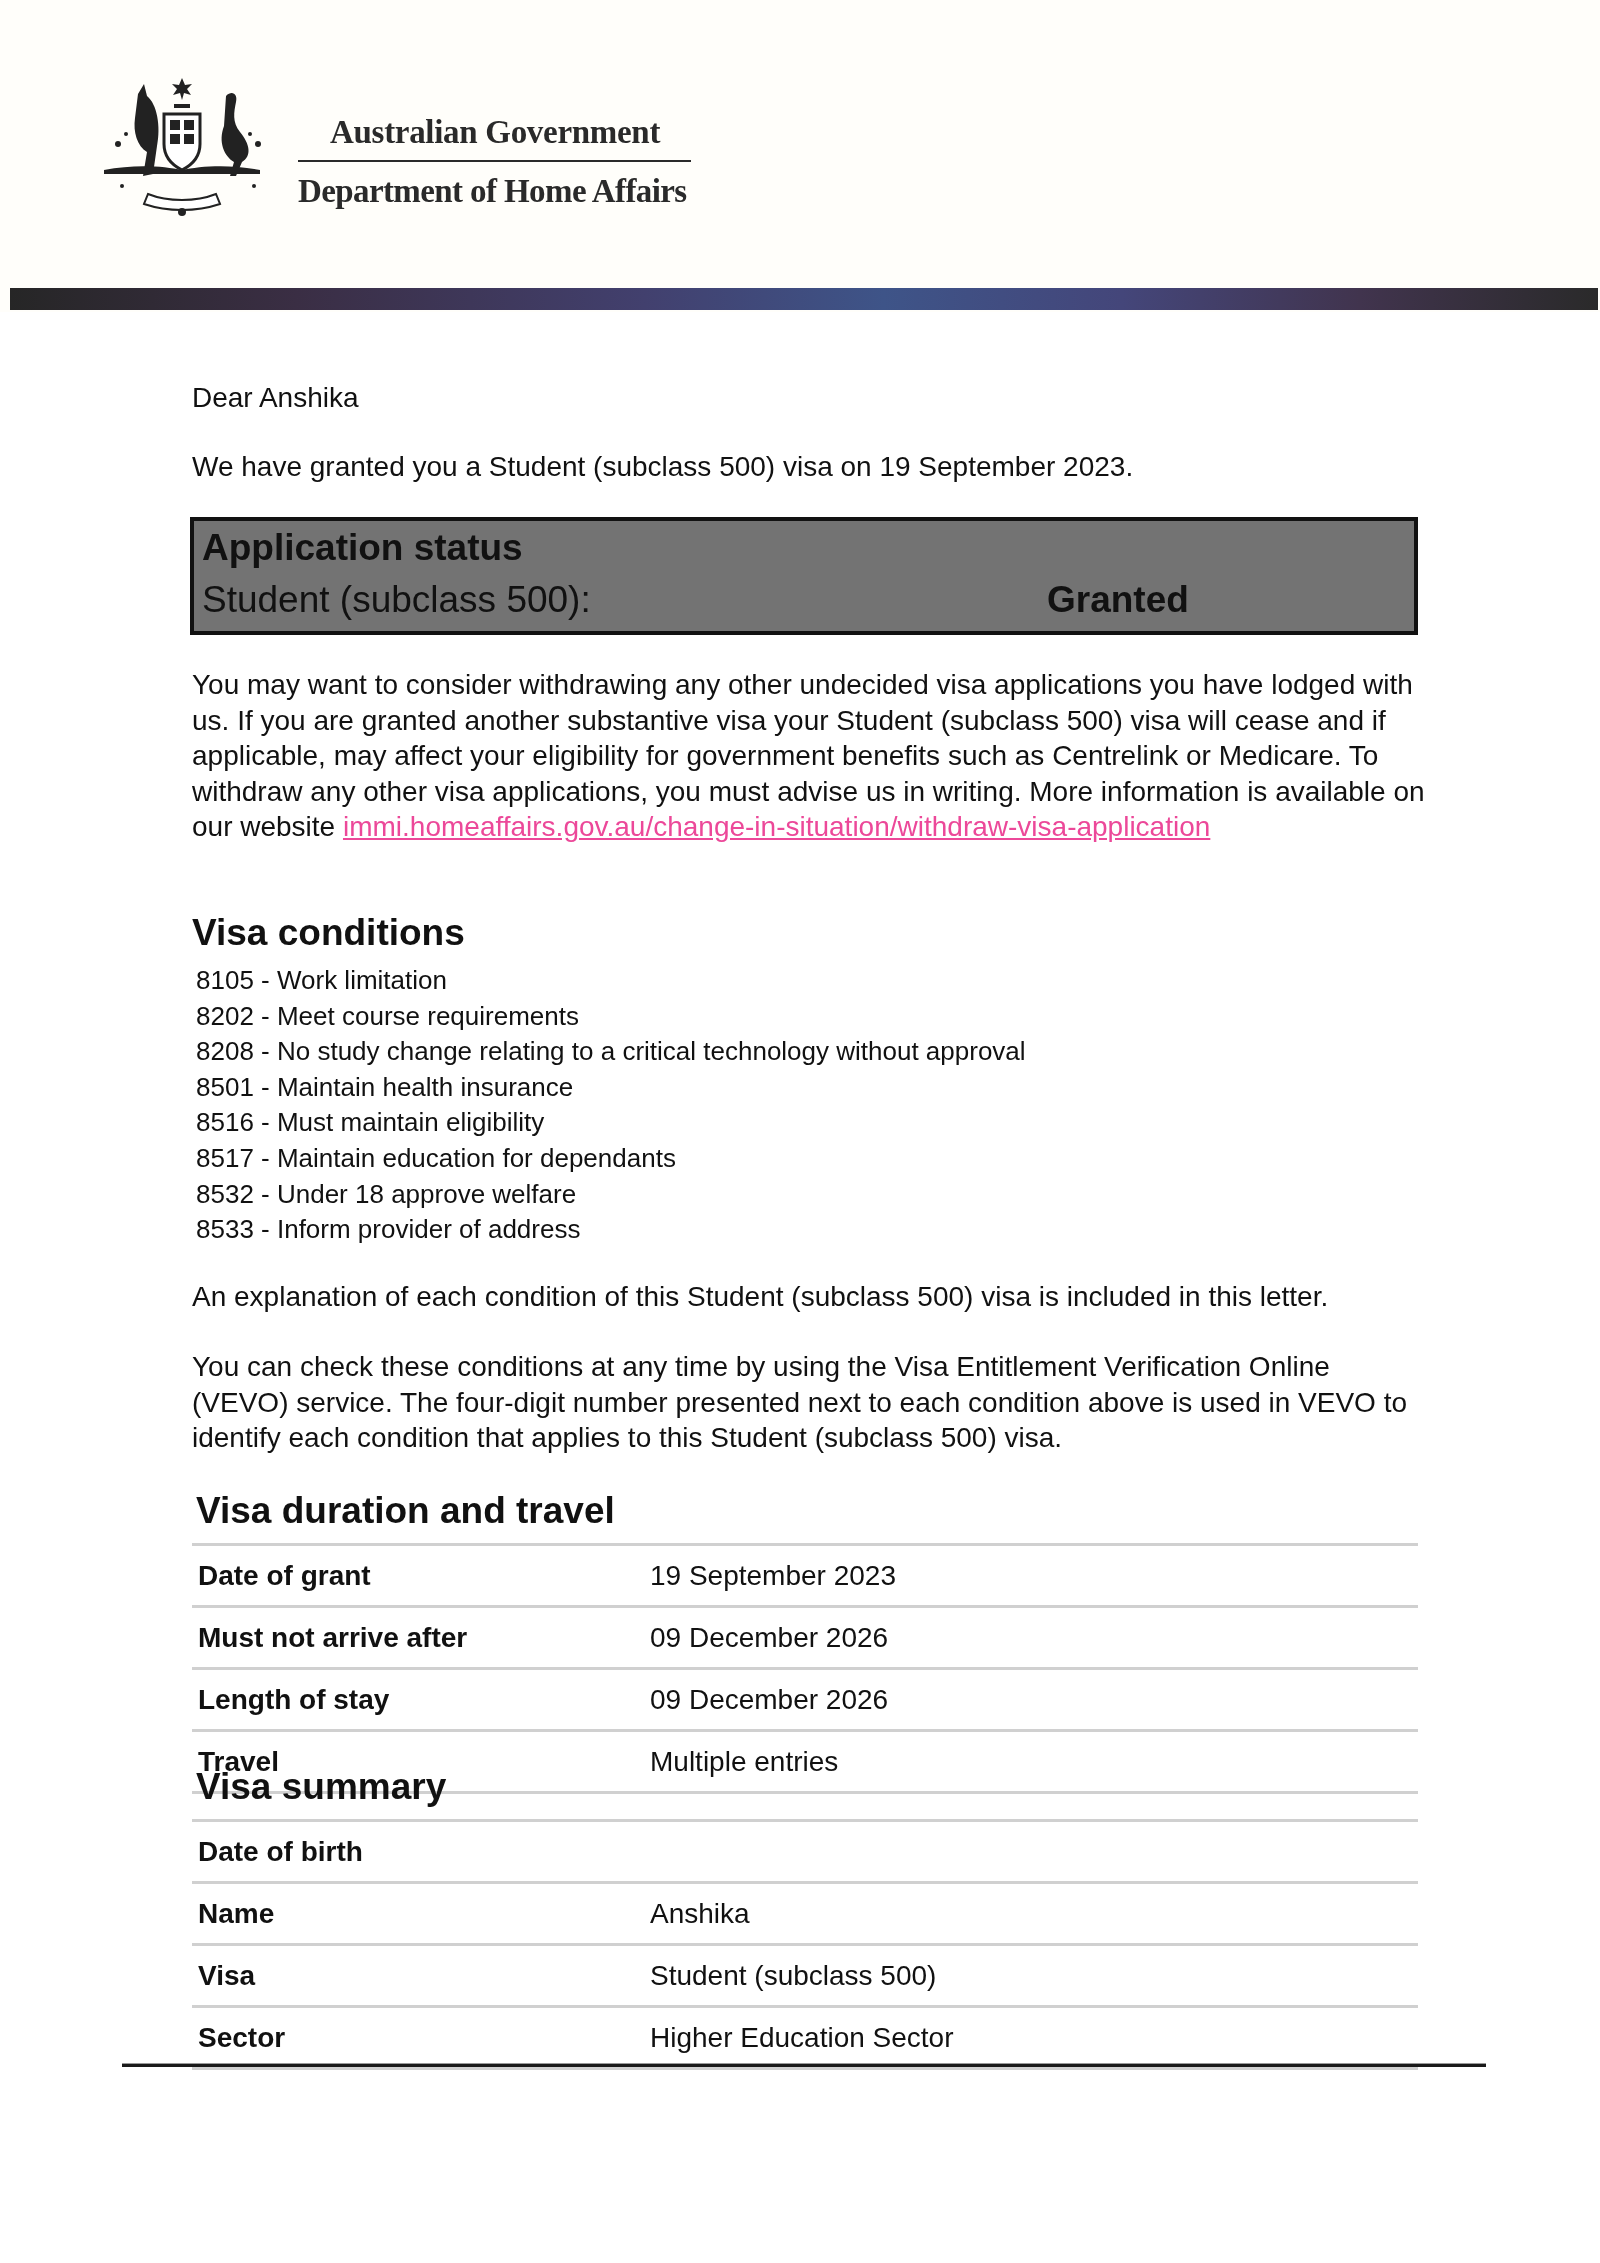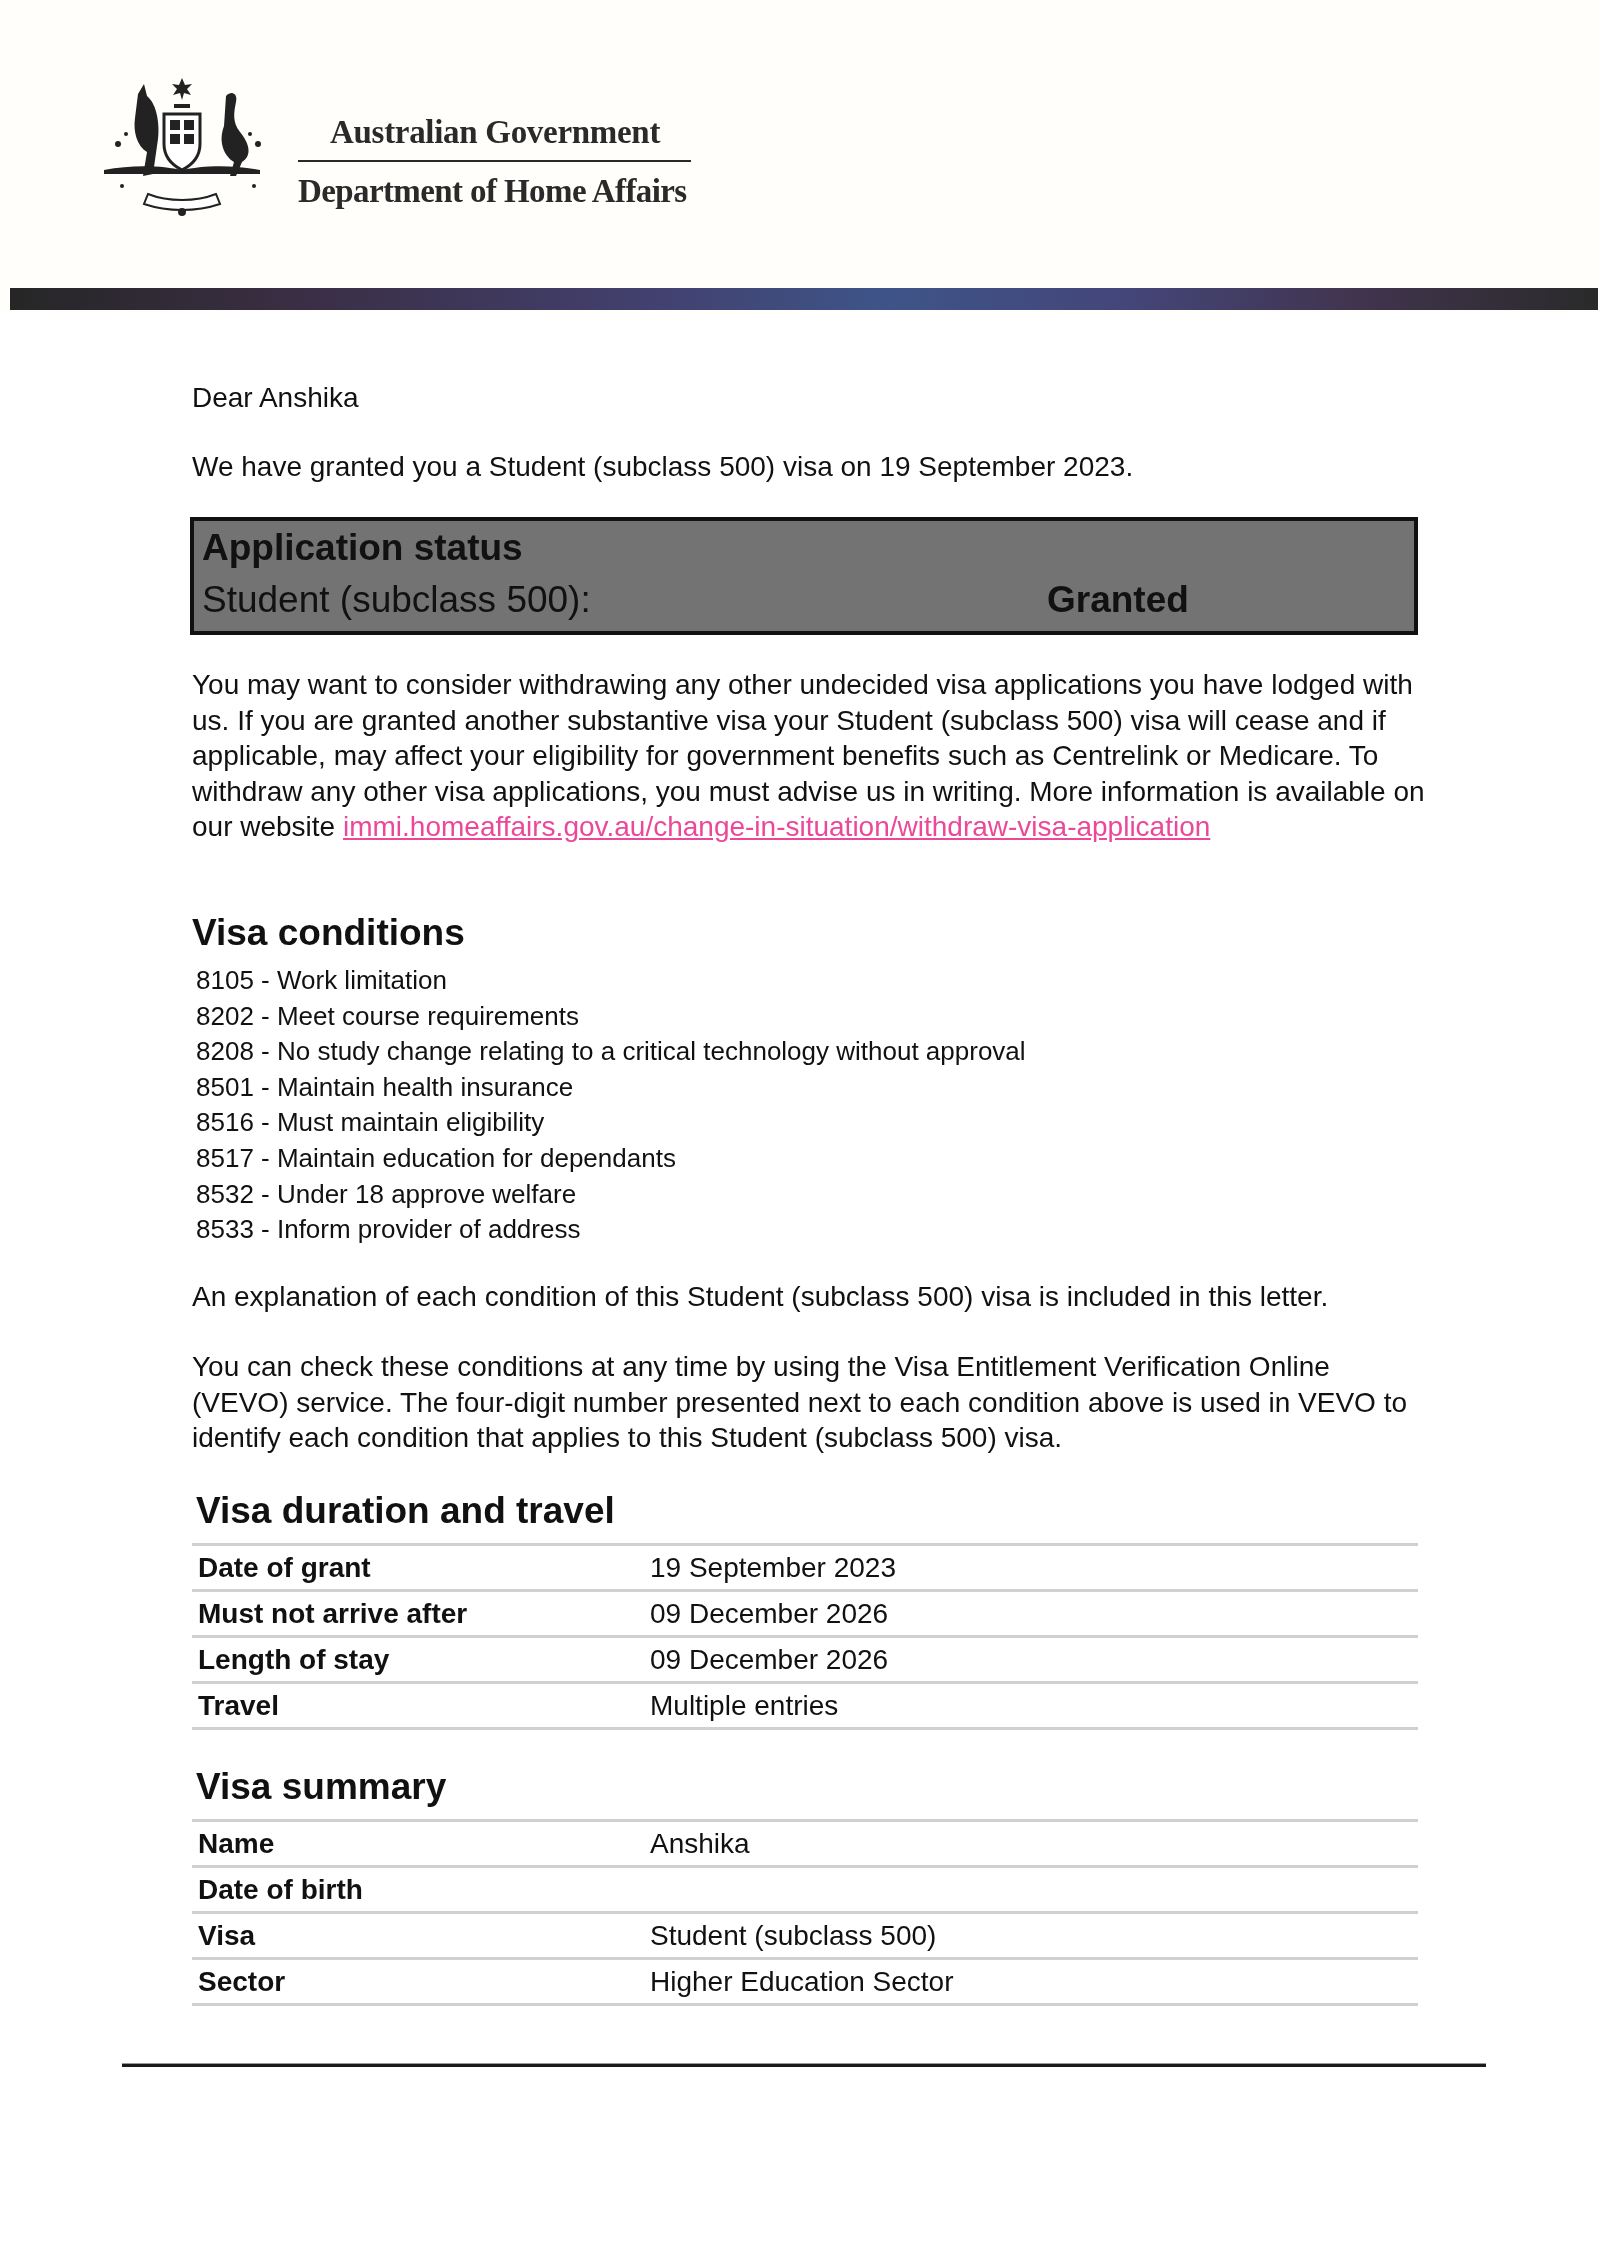--- a/index.html
+++ b/index.html
@@ -29,21 +29,21 @@
     position: absolute; left: 190px; top: 517px; width: 1220px; height: 110px;
     border: 4px solid #111; background: #737373;
   }
   .status-title { position: absolute; left: 8px; top: 6px; font-size: 37px; font-weight: bold; white-space: nowrap; }
   .status-label { position: absolute; left: 8px; top: 58px; font-size: 37px; white-space: nowrap; }
   .status-value { position: absolute; left: 853px; top: 58px; font-size: 37px; font-weight: bold; white-space: nowrap; }
   .para { position: absolute; left: 192px; font-size: 28px; line-height: 35.5px; color: #111; width: 1240px; }
   .para a { color: #ec4899; text-decoration: underline; }
   .cond-list { position: absolute; left: 192px; top: 959px; margin: 4px; padding: 0; list-style: none; font-size: 26px; line-height: 35.6px; }
   .kv-table { position: absolute; left: 192px; width: 1226px; border-collapse: collapse; }
-  .kv-table td { height: 43px; padding: 0 6px; border-top: 3px solid #d0d0d0; font-size: 28px; vertical-align: middle; }
+  .kv-table td { height: 43px; padding: 8px 6px; border-top: 3px solid #d0d0d0; font-size: 28px; vertical-align: middle; }
   .kv-table tr:last-child td { border-bottom: 3px solid #d0d0d0; }
   .kv-table td.k { font-weight: bold; width: 440px; }
   .footer-rule { position: absolute; left: 122px; top: 2063px; width: 1364px; height: 3px; background: #1a1a1a; border-top: 1px solid #999; }
 </style>
 </head>
 <body>
 
 <div class="header-bg"></div>
 
 <svg class="emblem" viewBox="0 0 190 145">
@@ -119,26 +119,26 @@
         <td class="k">Travel</td>
         <td>Multiple entries</td>
       </tr>
 </tbody>
   </table>
 
 <div class="heading" style="top:1766px; left:196px">Visa summary</div>
 <table class="kv-table" style="top:1819px">
   <tbody>
       <tr>
+        <td class="k">Date of birth</td>
+        <td></td>
+      </tr>
+  <tr>
         <td class="k">Name</td>
         <td>Anshika</td>
-      </tr>
-  <tr>
-        <td class="k">Date of birth</td>
-        <td></td>
       </tr>
   <tr>
         <td class="k">Visa</td>
         <td>Student (subclass 500)</td>
       </tr>
   <tr>
         <td class="k">Sector</td>
         <td>Higher Education Sector</td>
       </tr>
 </tbody>

